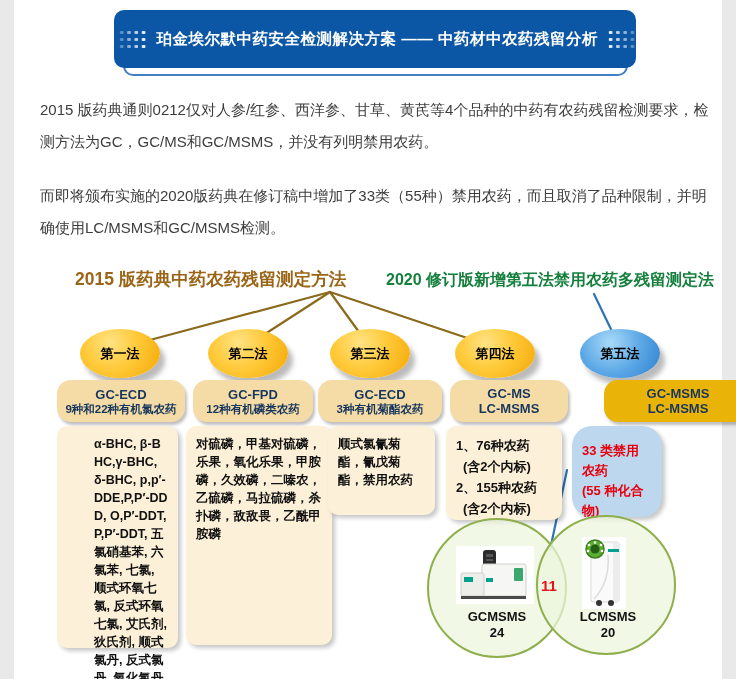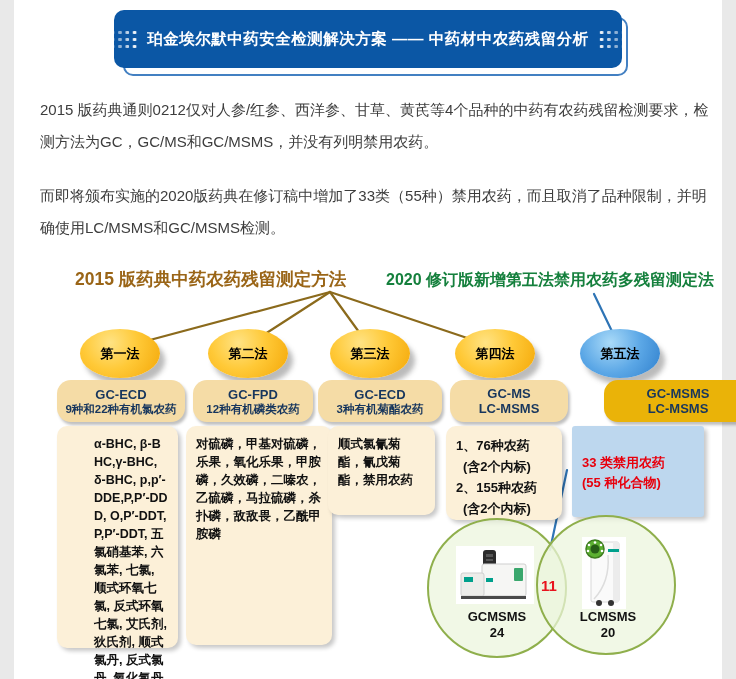--- a/index.html
+++ b/index.html
@@ -4,21 +4,21 @@
 <style>
   html,body { margin:0; padding:0; }
   body { font-family:"Liberation Sans","DejaVu Sans",sans-serif; }
   .page { position:relative; width:736px; height:679px; background:#E9E9E9; overflow:hidden; }
   .content-bg { position:absolute; left:14px; top:0; width:708px; height:679px; background:#FFFFFF; }
 
   
   .banner-outline { position:absolute; left:123px; top:17px; width:501px; height:55px;
     border:2px solid #4380C2; border-radius:10px; background:transparent; }
   .banner { position:absolute; left:114px; top:10px; width:508px; height:58px; background:#0B57A5;
-    border-radius:10px; display:flex; align-items:center; justify-content:center; gap:9px; }
+    border-radius:10px; display:flex; align-items:center; justify-content:flex-end; gap:9px;padding-left:14px; }
   .banner-title { color:#fff; font-weight:bold; font-size:15.5px; white-space:nowrap; letter-spacing:.5px; }
   .dots { width:29px; height:21px; flex:0 0 auto;
     background-image:radial-gradient(circle,#fff 1.6px,rgba(255,255,255,0) 2px);
     background-size:7.3px 7px; }
   .dots-left  { -webkit-mask-image:linear-gradient(to right,rgba(0,0,0,.25),#000); mask-image:linear-gradient(to right,rgba(0,0,0,.25),#000); }
   .dots-right { -webkit-mask-image:linear-gradient(to left,rgba(0,0,0,.25),#000); mask-image:linear-gradient(to left,rgba(0,0,0,.25),#000); }
 
   
   .para { position:absolute; left:40px; width:670px; font-size:15px; line-height:32px; color:#3D3D3D; margin:0; }
   .para1 { top:94px; }
@@ -51,22 +51,22 @@
 
   
   .dbox { position:absolute; top:426px; background:#FCF0D8; border-radius:10px;
     padding:9px 10px; font-size:12.5px; font-weight:bold; color:#111; line-height:18px;
     box-shadow:3px 3px 4px rgba(0,0,0,.22); box-sizing:border-box; word-break:break-all; }
   .d1{left:57px;  width:121px; height:222px;padding-left:37px;}
   .d2{left:186px; width:146px; height:219px; word-break:normal;}
   .d3{left:328px; width:107px; height:89px;  word-break:normal;}
   .d4{left:446px; width:116px; height:94px; font-size:13px; line-height:21px; word-break:normal;}
   .d4 .indent { padding-left:7px; }
-  .d5{left:572px; width:132px; height:91px; background:#BDD7EE; border-radius:3px;
-      color:#E8000D; font-size:13px; line-height:20px; padding-top:27px; }
+  .d5{left:572px; width:90px; height:91px; background:#BDD7EE; border-radius:20px;
+      color:#E8000D; font-size:13px; line-height:20px; padding-top:15px; }
 
   
   .vcircle { position:absolute; width:140px; height:140px; border-radius:50%;
     background:rgba(236,245,221,.72); border:2px solid #8FAF4C; box-sizing:border-box; }
   .vleft  { left:427px; top:518px; }
   .vright { left:536px; top:515px; }
   .vlabel { position:absolute; width:140px; text-align:center; font-size:13px; font-weight:bold; color:#111; }
   .vcount { position:absolute; width:140px; text-align:center; font-size:13px; font-weight:bold; color:#111; }
   .overlap-count { position:absolute; left:541px; top:577px; font-size:15px; font-weight:bold; color:#E8131D; }
   .instr { position:absolute; background:#fff; }

